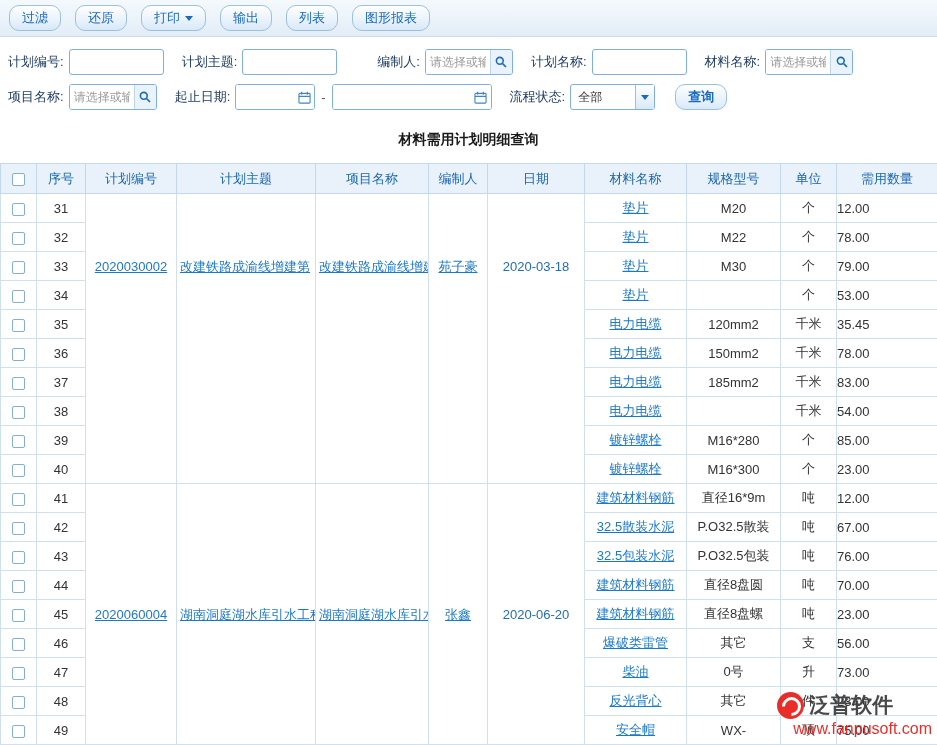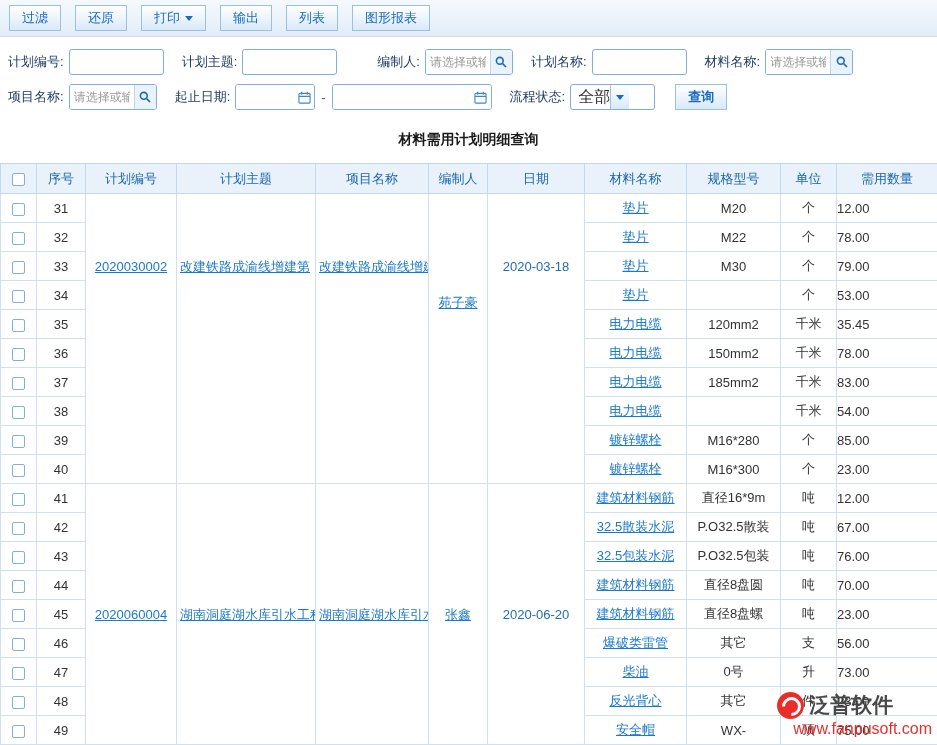--- a/index.html
+++ b/index.html
@@ -10,21 +10,21 @@
   }
   
   .toolbar {
     height: 37px; background: linear-gradient(#f5f9fd, #e2edf7);
     border-bottom: 1px solid #cdddec; display: flex; align-items: center;
     padding: 0 9px; gap: 14px;
   }
   .tb-btn {
     display: inline-flex; align-items: center; gap: 5px; height: 26px;
     padding: 0 12px; background: linear-gradient(#ffffff, #d9e9f8);
-    border: 1px solid #9cc0e0; border-radius: 0; color: #1a6bbf;
+    border: 1px solid #9cc0e0; border-radius: 10px; color: #1a6bbf;
     font-size: 13px; font-family: inherit; cursor: pointer; white-space: nowrap;
   }
   .caret-down {
     width: 0; height: 0; border-left: 4px solid transparent;
     border-right: 4px solid transparent; border-top: 5px solid #1a6bbf;
     display: inline-block;
   }
   
   .filters { padding: 7px 0 2px; background: #fff; }
   .f-row { display: flex; align-items: center; margin: 5px 0 9px; }
@@ -50,23 +50,23 @@
     justify-content: center; background: #eaf3fc; border-left: 1px solid #bcd6ec; cursor: pointer;
   }
   .date-box { width: 80px; }
   .date-box.wide { width: 160px; }
   .cal-btn {
     width: 20px; align-self: stretch; display: flex; align-items: center;
     justify-content: center; cursor: pointer; background: #fff;
   }
   .dash { margin: 0 6px; color: #555; }
   .select-box {
-    display: flex; align-items: center; width: 85px;
+    display: flex; align-items: center; justify-content: space-between; width: 85px;
     height: 26px; border: 1px solid #7fb0dd; border-radius: 3px; padding-left: 7px;
-    background: #fff; cursor: pointer; color: #333; font-size: 16px;
+    background: #fff; cursor: pointer; color: #333; font-size: 12px;
   }
   .select-caret {
     width: 19px; align-self: stretch; background: linear-gradient(#ffffff, #d9e9f8);
     border-left: 1px solid #9cc0e0; display: flex; align-items: center; justify-content: center;
   }
   .query { margin-left: 20px; font-weight: bold; }
   
   .page-title {
     text-align: center; font-size: 14px; font-weight: bold; color: #1a1a1a;
     padding: 10px 0 14px;
@@ -250,21 +250,21 @@
         <td class="plan-cell" rowspan="10">
           <div class="pc-inner" style="padding-top: 63px;"><a class="lnk">2020030002</a></div>
         </td>
         <td class="plan-cell tleft" rowspan="10">
           <div class="pc-inner" style="padding-top: 63px;"><a class="lnk">改建铁路成渝线增建第</a></div>
         </td>
         <td class="plan-cell tleft" rowspan="10">
           <div class="pc-inner" style="padding-top: 63px;"><a class="lnk">改建铁路成渝线增建</a></div>
         </td>
         <td class="plan-cell" rowspan="10">
-          <div class="pc-inner" style="padding-top: 99px;"><a class="lnk">苑子豪</a></div>
+          <div class="pc-inner" style="padding-top: 63px;"><a class="lnk">苑子豪</a></div>
         </td>
         <td class="plan-cell" rowspan="10">
           <div class="pc-inner" style="padding-top: 63px;"><span class="date-txt">2020-03-18</span></div>
         </td>
         <td><a class="lnk">垫片</a></td>
         <td>M20</td>
         <td>个</td>
         <td class="qty">12.00</td>
       </tr>
       <tr>

